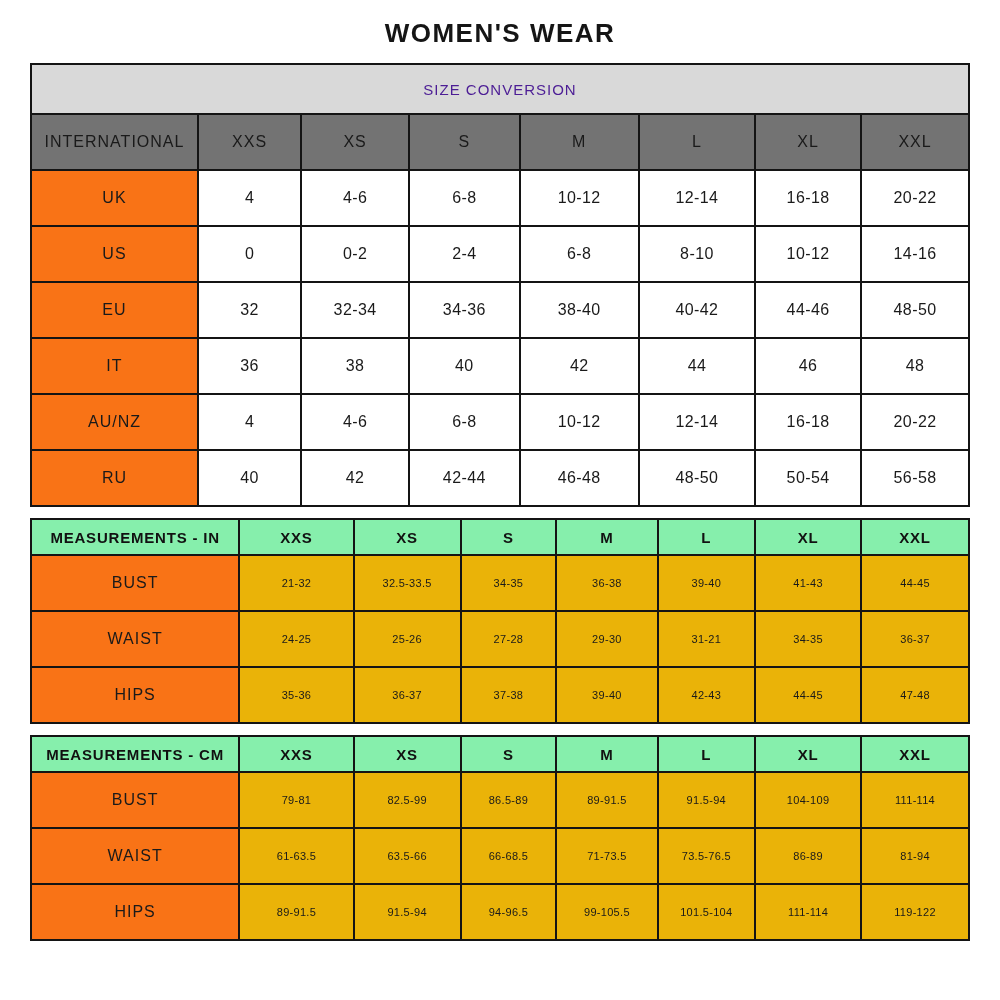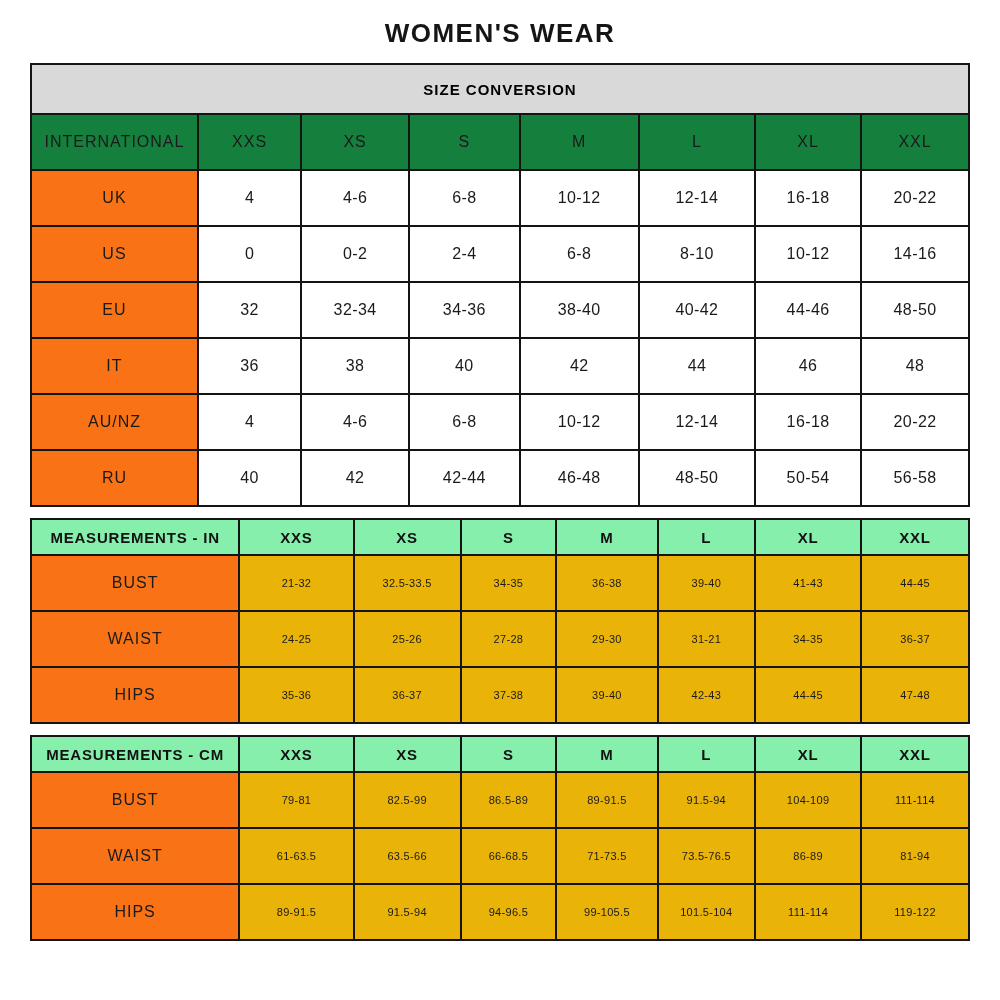--- a/index.html
+++ b/index.html
@@ -34,33 +34,33 @@
     border: 2px solid #141414;
     text-align: center;
     vertical-align: middle;
     padding: 0 2px;
     overflow: hidden;
     white-space: nowrap;
   }
   
   td.titlebar {
     background: #d9d9d9;
-    font-weight: 700;
+    font-weight: 400;
     font-size: 15px;
     letter-spacing: 1px;
     height: 50px;
-    color: #000000;
+    color: #4c1d95;
   }
   
   td.colhead {
     font-size: 16px;
     font-weight: 400;
     letter-spacing: 1px;
     height: 56px;
-    background: #15803d;
+    background: #737373;
   }
   
   td.grayhead {
     background: #86efac;
     font-weight: 700;
     font-size: 15px;
     letter-spacing: 0.8px;
     height: 36px;
     color: #111;
   }

